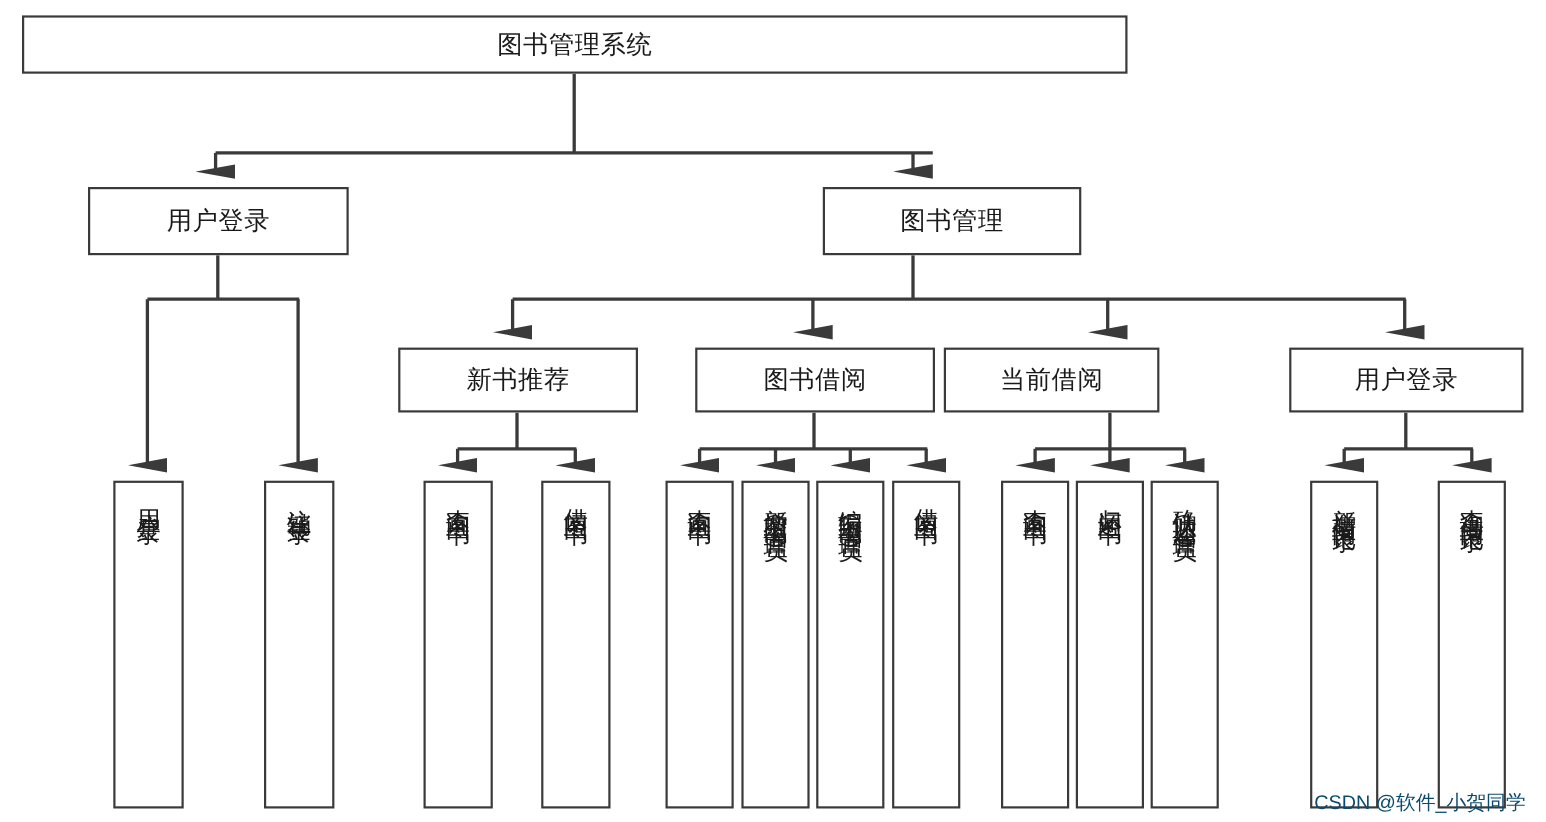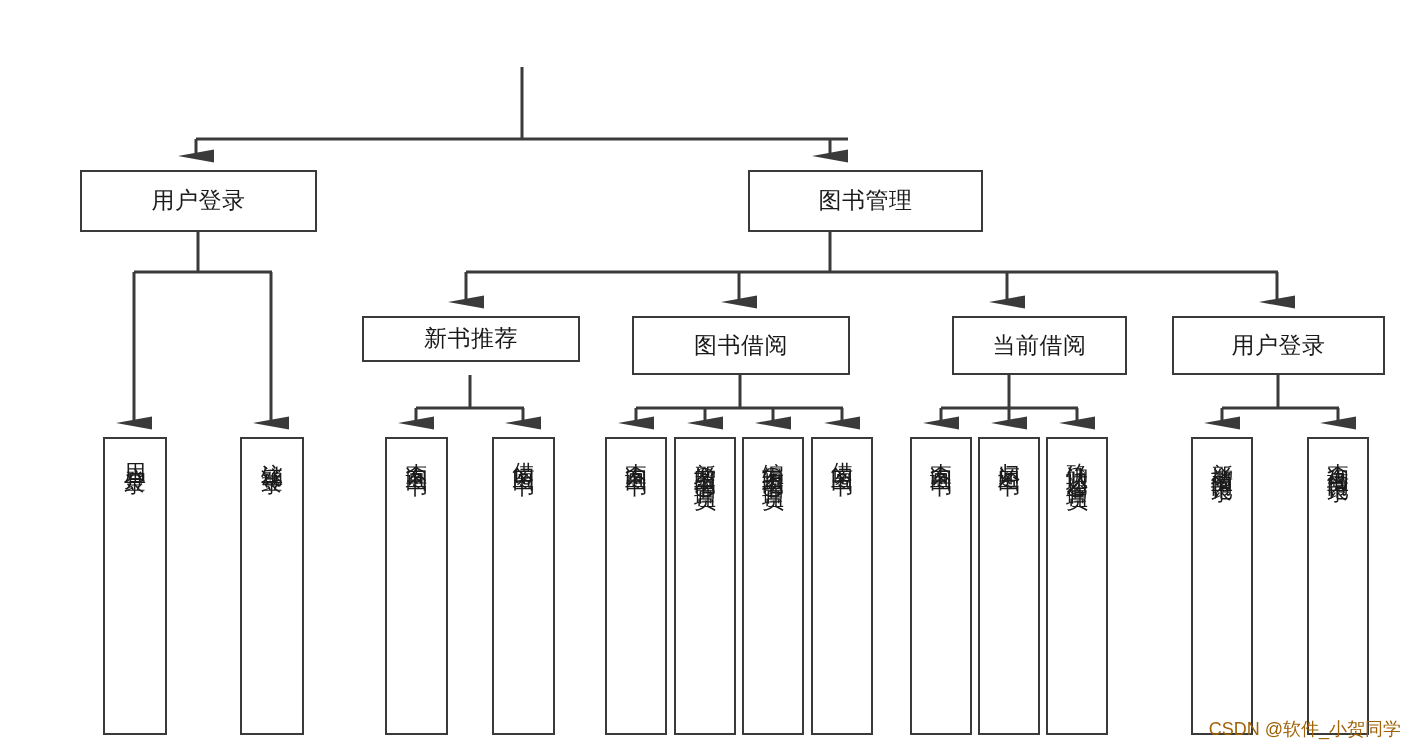--- a/index.html
+++ b/index.html
@@ -56,24 +56,24 @@
   .node.v .label {
     writing-mode: vertical-rl;
     text-orientation: upright;
     font-size: 22px;
     line-height: 1.0;
     letter-spacing: 4px;
     white-space: nowrap;
   }
   .watermark {
     position: absolute;
-    right: 4px;
+    right: 18px;
     bottom: 6px;
     font-size: 18px;
-    color: #a16207;
+    color: #0c4a6e;
     white-space: nowrap;
     z-index: 5;
     font-family: "Liberation Sans", "DejaVu Sans", sans-serif;
   }
 </style>
 </head>
 <body>
 
 <div id="canvas">
 
@@ -120,38 +120,41 @@
       <path d="M1009,408 L1009,423" marker-end="url(#arrow)"></path>
       <path d="M1077,408 L1077,423" marker-end="url(#arrow)"></path>
 
       <path d="M1278,375 L1278,408"></path>
       <path d="M1222,408 L1339,408"></path>
       <path d="M1222,408 L1222,423" marker-end="url(#arrow)"></path>
       <path d="M1338,408 L1338,423" marker-end="url(#arrow)"></path>
     </g>
   </svg>
 
+  <div class="node h" style="left:20px; top:14px; width:1005px; height:53px;">
+    <span class="label">图书管理系统</span>
+  </div>
 
   <div class="node h" style="left:80px; top:170px; width:237px; height:62px;">
     <span class="label">用户登录</span>
   </div>
 
   <div class="node h" style="left:748px; top:170px; width:235px; height:62px;">
     <span class="label">图书管理</span>
   </div>
 
-  <div class="node h" style="left:362px; top:316px; width:218px; height:46px;justify-content:center;">
+  <div class="node h" style="left:362px; top:316px; width:218px; height:59px;justify-content:center;">
     <span class="label">新书推荐</span>
   </div>
 
   <div class="node h" style="left:632px; top:316px; width:218px; height:59px;">
     <span class="label">图书借阅</span>
   </div>
 
-  <div class="node h" style="left:952px; top:316px; width:175px; height:59px;">
+  <div class="node h" style="left:858px; top:316px; width:196px; height:59px;">
     <span class="label">当前借阅</span>
   </div>
 
   <div class="node h" style="left:1172px; top:316px; width:213px; height:59px;">
     <span class="label">用户登录</span>
   </div>
 
   <div class="node v" style="left:103px; top:437px; width:64px; height:298px;">
     <span class="label">用户登录</span>
   </div>

